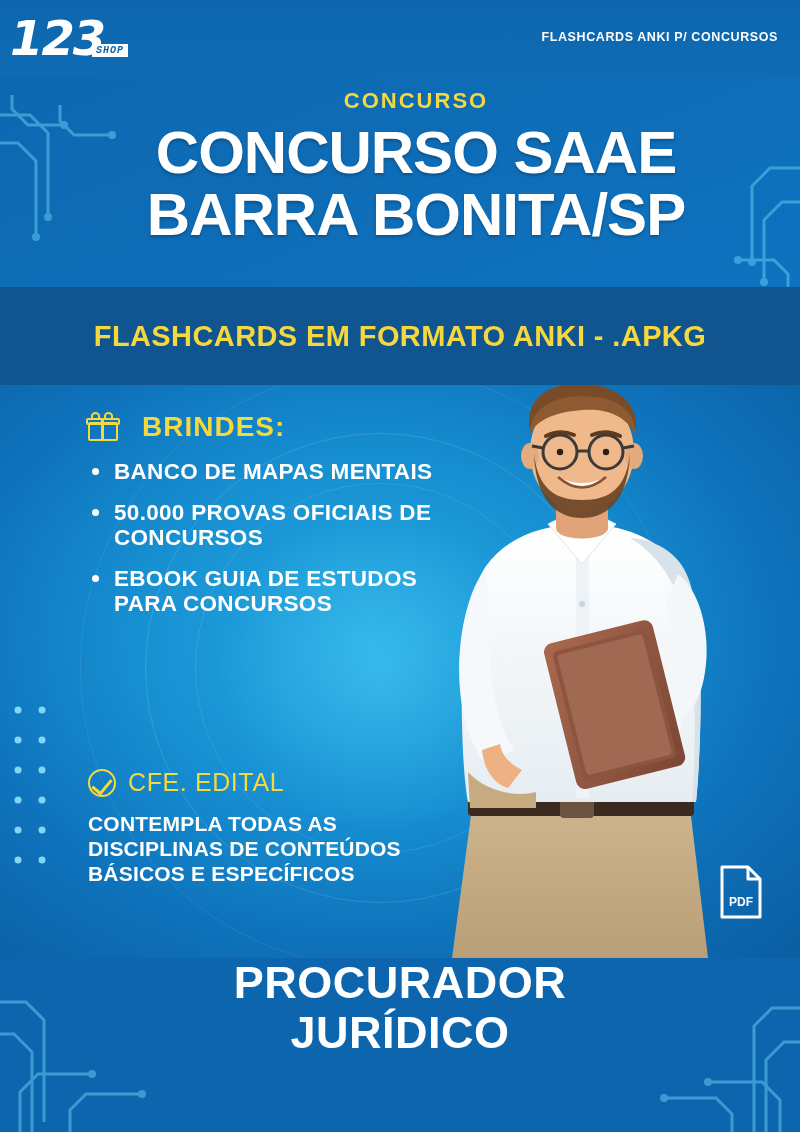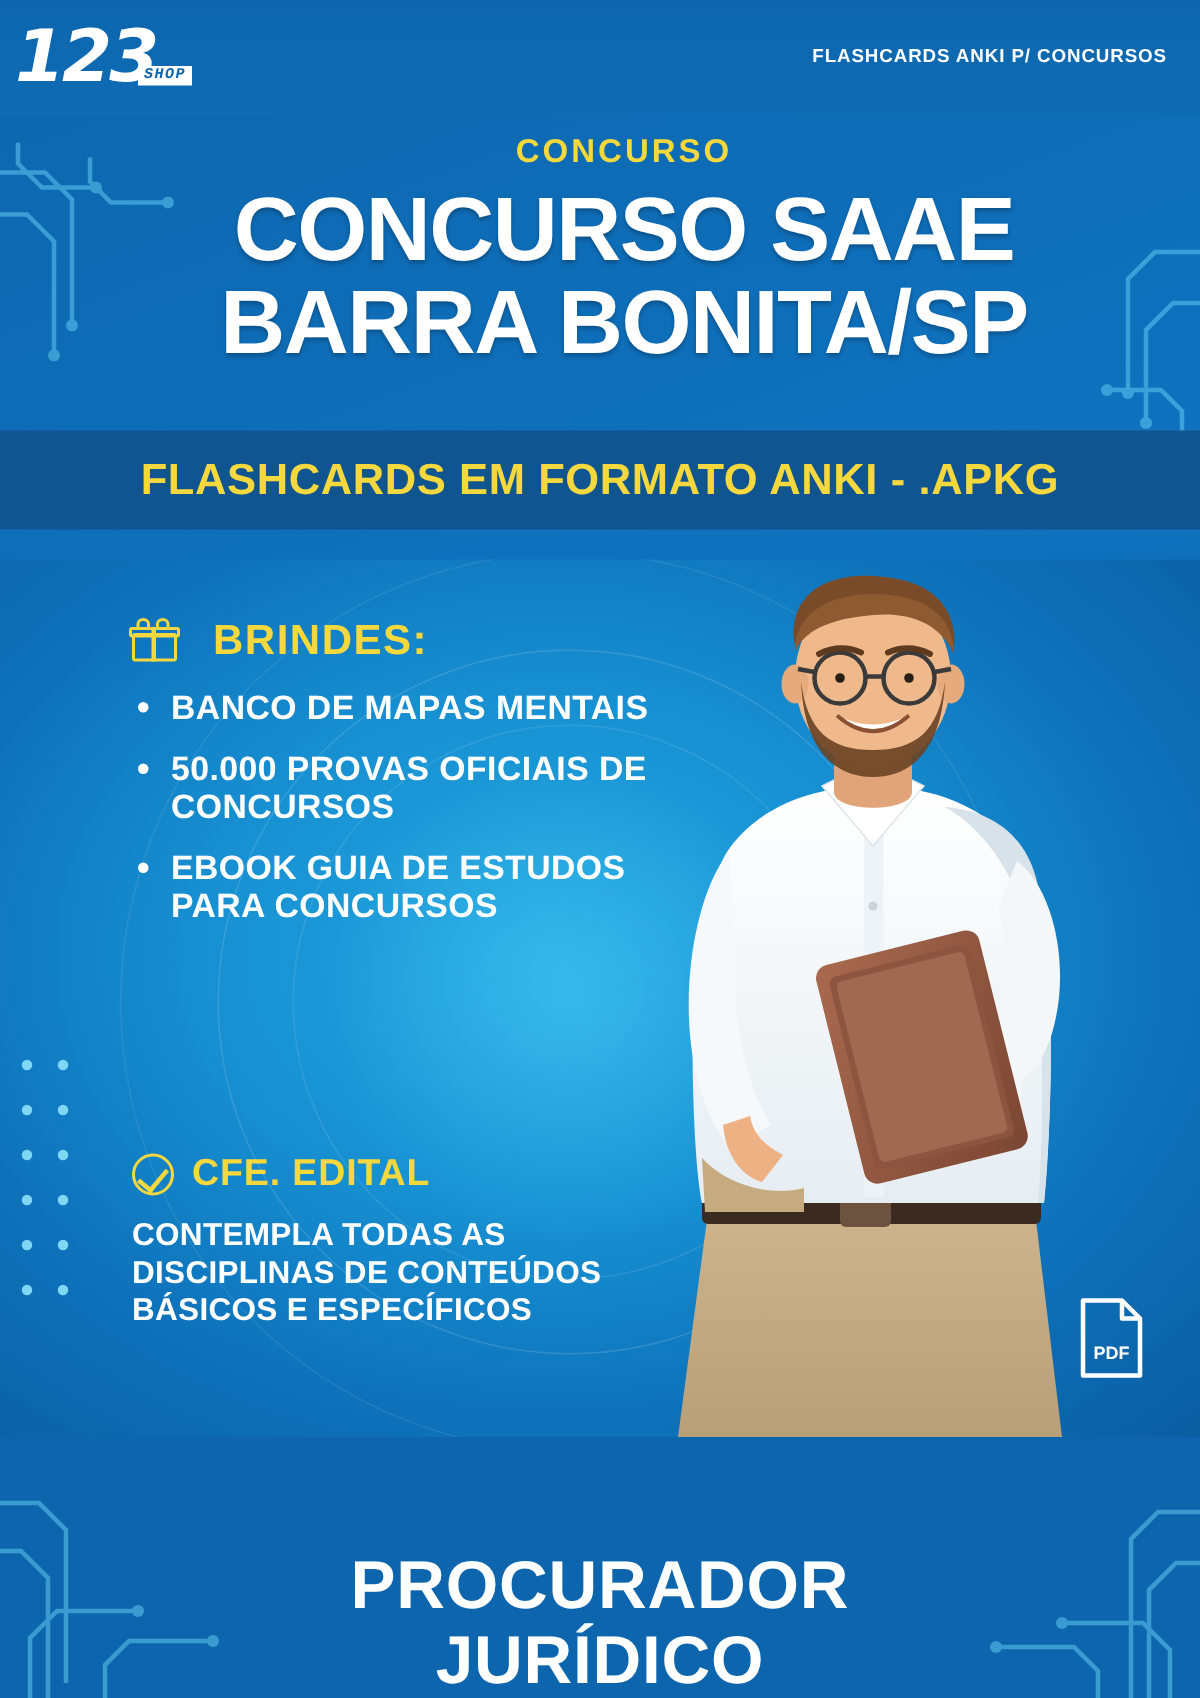--- a/index.html
+++ b/index.html
@@ -62,21 +62,21 @@
     color:#ffffff;
     font-size:60px;
     line-height:62px;
     font-weight:bold;
     letter-spacing:-1px;
     text-shadow:0 2px 3px rgba(0,0,0,.25);
   }
 
   
   .band {
-    position:absolute; top:287px; left:0; width:800px; height:66px;
+    position:absolute; top:287px; left:0; width:800px; height:98px;
     background:#10558f;
     display:flex; align-items:center; justify-content:center;
     z-index:4;
   }
   .band span {
     color:#f5d73e; font-size:29px; font-weight:bold; letter-spacing:0.4px;
   }
 
   
   .body {
@@ -135,21 +135,21 @@
   ul.gift-list li:before {
     content:""; position:absolute; left:4px; top:9px;
     width:7px; height:7px; border-radius:50%; background:#ffffff;
   }
 
   .edital {
     position:absolute; left:88px; top:395px; width:330px;
   }
   .edital-head {
     display:flex; align-items:center; gap:12px;
-    color:#f5d73e; font-size:25px; font-weight:bold; letter-spacing:0.6px;
+    color:#f5d73e; font-size:25px; font-weight:normal; letter-spacing:0.6px;
   }
   .check-icon {
     width:28px; height:28px; border:2.5px solid #f5d73e; border-radius:50%;
     position:relative;
   }
   .check-icon:after {
     content:""; position:absolute; left:6px; top:4px;
     width:9px; height:16px; border:solid #f5d73e;
     border-width:0 3px 3px 0; transform:rotate(40deg);
   }
@@ -166,21 +166,21 @@
   
   .pdf-badge {
     position:absolute; right:36px; bottom:38px; width:46px; height:56px;
     z-index:6;
   }
 
   
   .footer {
     position:absolute; bottom:0; left:0; width:800px; height:174px;
     background:#0d66ad;
-    display:flex; align-items:flex-end; justify-content:center;
+    display:flex; align-items:flex-start; justify-content:center;
     z-index:4;
   }
   .footer-txt {
     color:#ffffff; font-size:45px; line-height:50px; font-weight:bold;
     text-align:center; letter-spacing:0.5px;
   }
 
   
   .circuit { position:absolute; opacity:.55; z-index:3; pointer-events:none; }
   .dots { position:absolute; z-index:3; }

